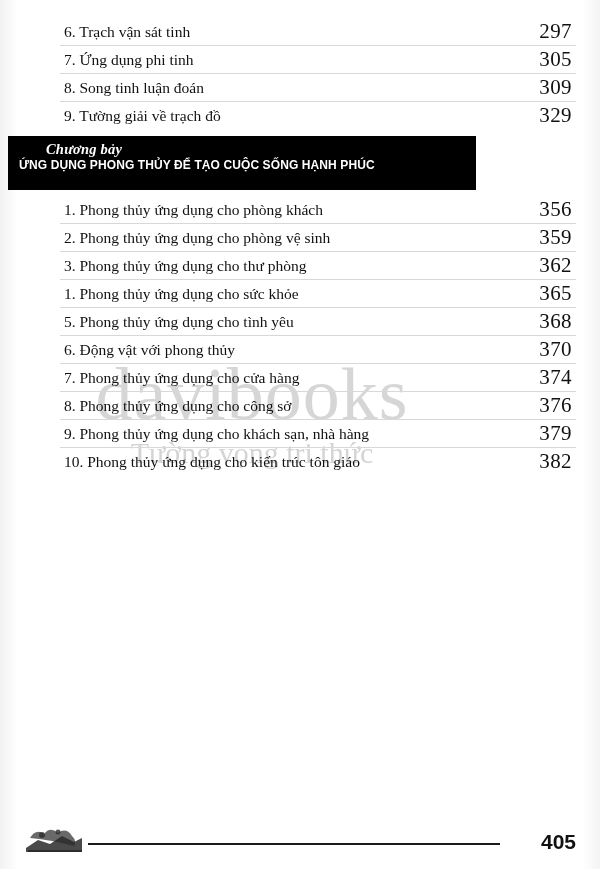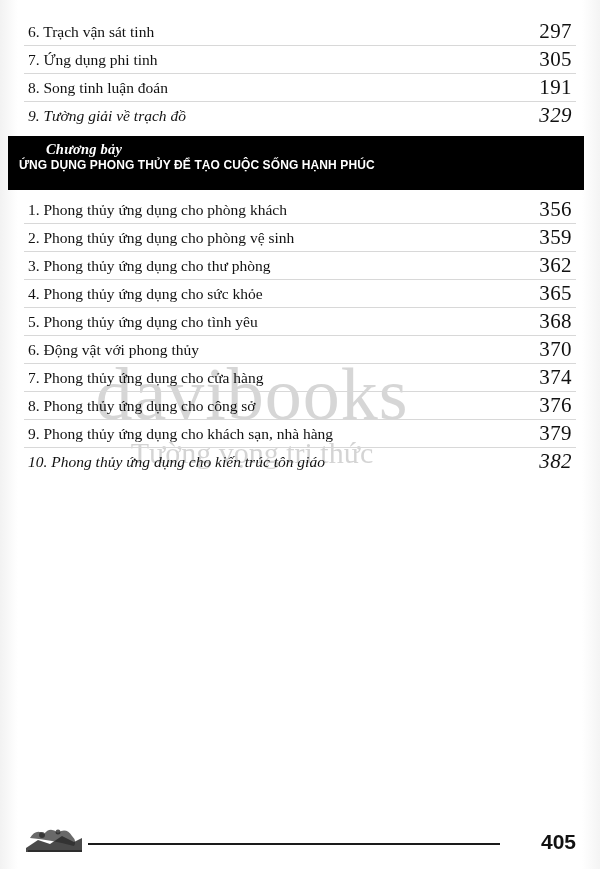--- a/index.html
+++ b/index.html
@@ -61,42 +61,43 @@
   }
   .toc-top { top: 18px; }
   .toc-bottom { top: 196px; }
 
   .toc-row {
     position: relative;
     height: 27px;
     line-height: 27px;
     font-size: 15.5px;
     border-bottom: 1px solid #d8d8d8;
-  }
-  .toc-row:last-child { border-bottom: none; font-style: italic; }
+    margin-left: 36px;
+  }
+  .toc-row:last-child { border-bottom: none; }
   .toc-title {
     position: absolute;
     left: 4px;
     top: 0;
     white-space: nowrap;
   }
   .toc-page {
     position: absolute;
     right: 4px;
     top: 0;
     font-size: 21px;
     letter-spacing: 0.4px;
   }
 
   
   .chapter-banner {
     position: absolute;
     left: 8px;
     top: 136px;
-    width: 576px;
+    width: 468px;
     height: 54px;
     background: #000000;
     color: #ffffff;
     z-index: 10;
   }
   .chapter-kicker {
     position: absolute;
     left: 38px;
     top: 5px;
     font-family: "Liberation Serif", serif;
@@ -154,21 +155,21 @@
     <div class="toc-row">
       <span class="toc-title">6. Trạch vận sát tinh</span>
       <span class="toc-page">297</span>
     </div>
     <div class="toc-row">
       <span class="toc-title">7. Ứng dụng phi tinh</span>
       <span class="toc-page">305</span>
     </div>
     <div class="toc-row">
       <span class="toc-title">8. Song tinh luận đoán</span>
-      <span class="toc-page">191</span>
+      <span class="toc-page">309</span>
     </div>
     <div class="toc-row">
       <span class="toc-title">9. Tường giải về trạch đồ</span>
       <span class="toc-page">329</span>
     </div>
   </div>
 
   <div class="chapter-banner">
     <div class="chapter-kicker">Chương bảy</div>
     <div class="chapter-title">ỨNG DỤNG PHONG THỦY ĐỂ TẠO CUỘC SỐNG HẠNH PHÚC</div>
@@ -181,21 +182,21 @@
     </div>
     <div class="toc-row">
       <span class="toc-title">2. Phong thủy ứng dụng cho phòng vệ sinh</span>
       <span class="toc-page">359</span>
     </div>
     <div class="toc-row">
       <span class="toc-title">3. Phong thủy ứng dụng cho thư phòng</span>
       <span class="toc-page">362</span>
     </div>
     <div class="toc-row">
-      <span class="toc-title">4. Phong thủy ứng dụng cho sức khỏe</span>
+      <span class="toc-title">1. Phong thủy ứng dụng cho sức khỏe</span>
       <span class="toc-page">365</span>
     </div>
     <div class="toc-row">
       <span class="toc-title">5. Phong thủy ứng dụng cho tình yêu</span>
       <span class="toc-page">368</span>
     </div>
     <div class="toc-row">
       <span class="toc-title">6. Động vật với phong thủy</span>
       <span class="toc-page">370</span>
     </div>

